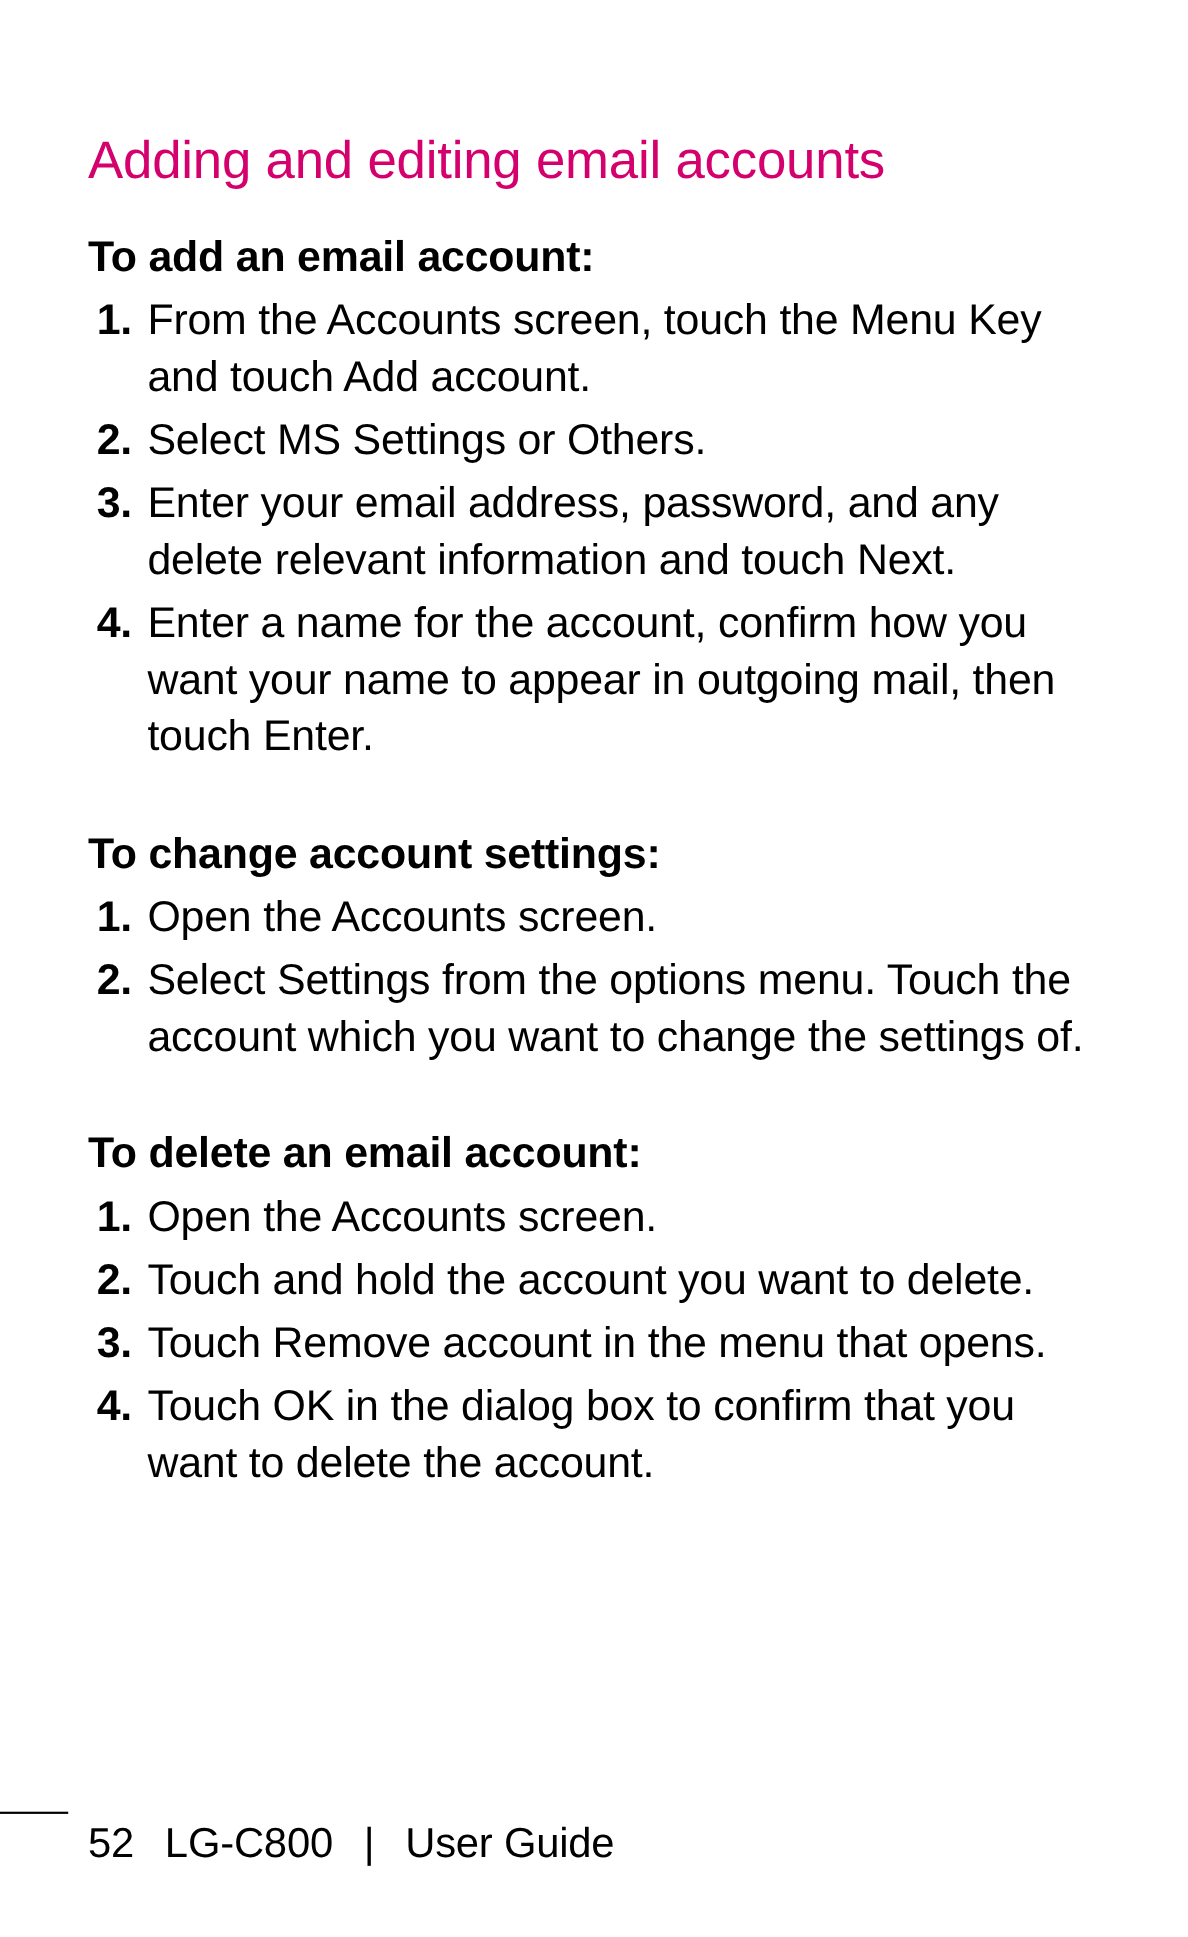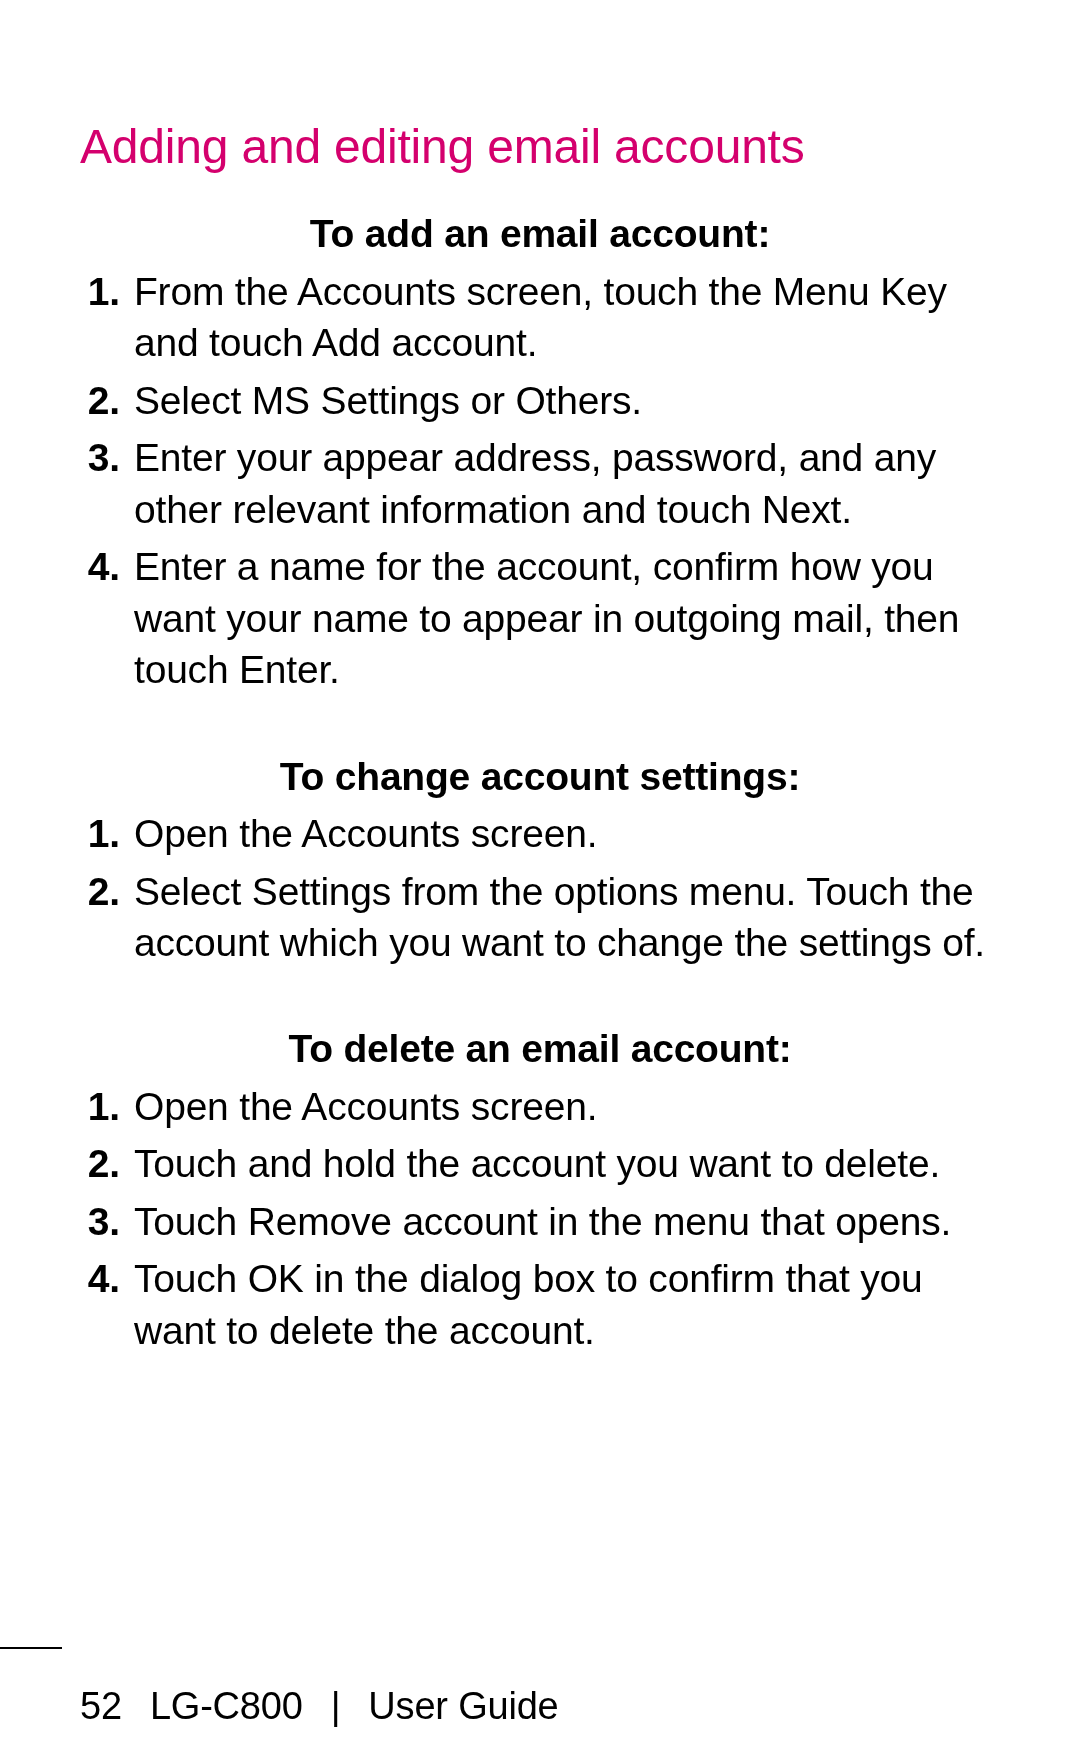--- a/index.html
+++ b/index.html
@@ -23,21 +23,20 @@
   }
   .section-title {
     color: #d4006d;
     font-size: 48px;
     font-weight: 400;
     margin: 0 0 30px 0;
   }
   .subhead {
     font-weight: 700;
     margin: 55px 0 6px 0;
-    text-align: center;
   }
   .subhead.first {
     margin-top: 0;
   }
   ol {
     list-style: none;
     margin: 0;
     padding: 0;
   }
   li {
@@ -50,21 +49,21 @@
     left: 0;
     top: 0;
     font-weight: 700;
     text-align: right;
     width: 40px;
   }
   b { font-weight: 400; }
   .footer {
     position: absolute;
     left: 0;
-    bottom: 30px;
+    bottom: 60px;
     width: 100%;
     font-size: 38px;
   }
   .footer-inner {
     padding-left: 80px;
     display: flex;
     align-items: baseline;
     gap: 28px;
   }
   .divider {
@@ -91,21 +90,21 @@
     <li>
       <span class="num">1.</span>
       <span><span>From the Accounts screen, touch the </span><b>Menu Key</b><span> and touch </span><b>Add account</b><span>.</span></span>
     </li>
     <li>
       <span class="num">2.</span>
       <span><span>Select </span><b>MS Settings</b><span> or </span><b>Others</b><span>.</span></span>
     </li>
     <li>
       <span class="num">3.</span>
-      <span><span>Enter your appear address, password, and any other relevant information and touch </span><b>Next</b><span></span><b></b><span>.</span></span>
+      <span><span>Enter your email address, password, and any delete relevant information and touch </span><b>Next</b><span></span><b></b><span>.</span></span>
     </li>
     <li>
       <span class="num">4.</span>
       <span><span>Enter a name for the account, confirm how you want your name to appear in outgoing mail, then touch </span><b>Enter.</b><span></span><b></b><span></span></span>
     </li>
   </ol>
 
   <div class="subhead">To change account settings:</div>
   <ol>
     <li>

